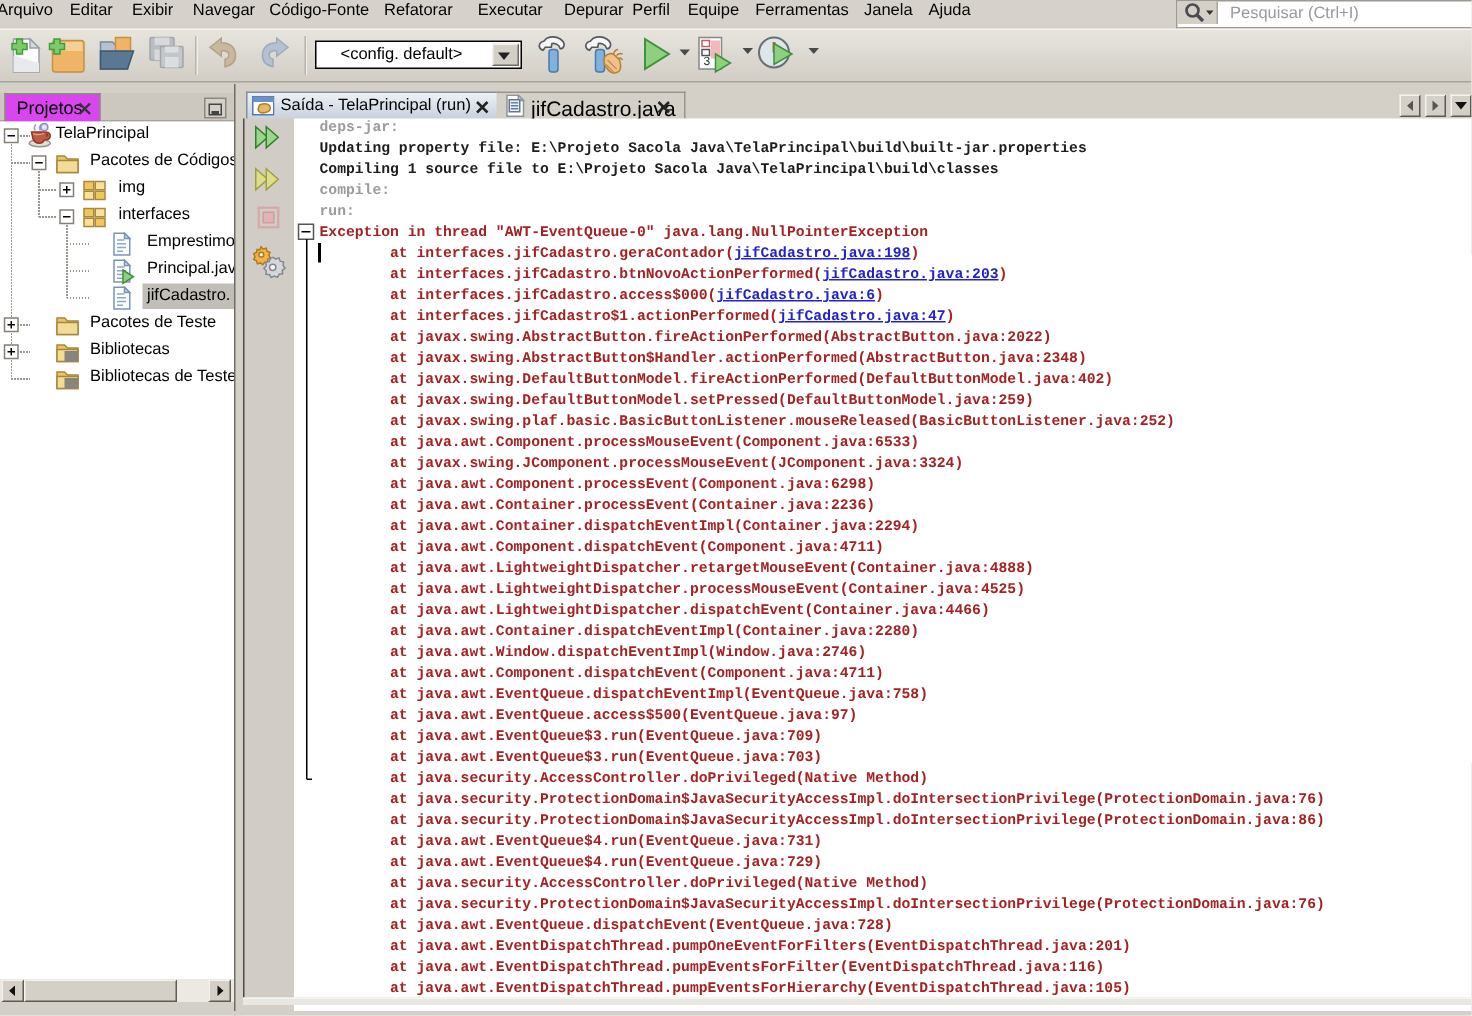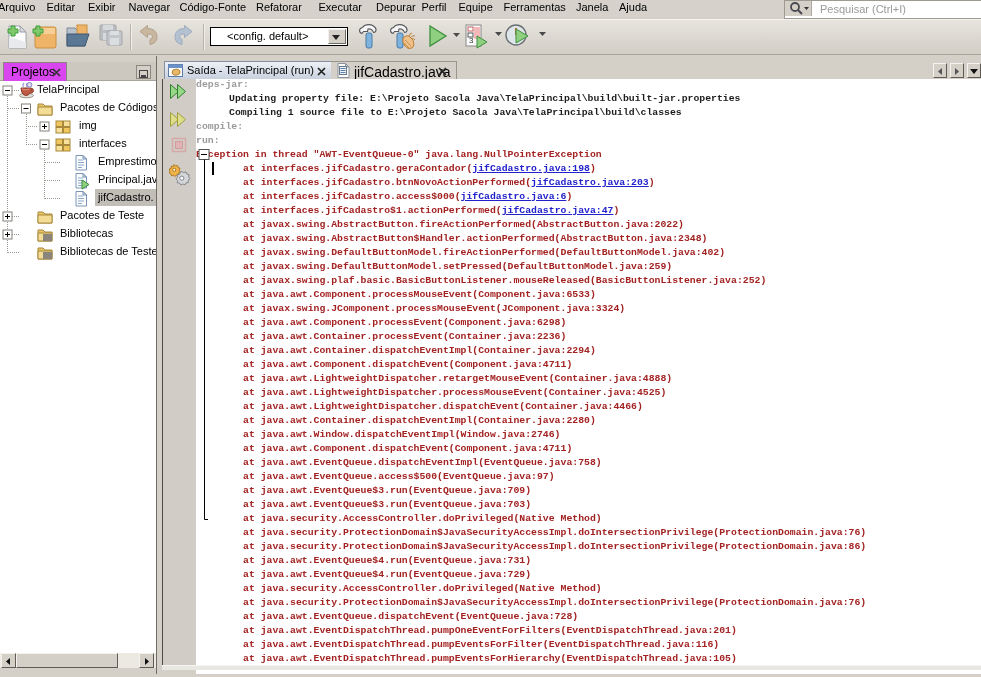--- a/index.html
+++ b/index.html
@@ -29,23 +29,23 @@
   #tabrow{left:162px;top:56px;width:819px;height:23px;background:#d4d0c8;}
   #otab1{position:absolute;left:2px;top:5px;width:167px;height:18px;
      background:linear-gradient(#eef1f6,#c6cfdd);border:1px solid #848FA0;border-bottom:none;font-size:11px;}
   #otab2{position:absolute;left:169px;top:5px;width:125px;height:18px;background:#d4d0c8;
      border:1px solid #9a968e;border-left:none;border-bottom:none;font-size:14px;}
   #gutter{left:162px;top:79px;width:34px;height:591px;background:#d1cdc6;border-left:1px solid #4d4a45;}
   #outtext{left:196px;top:79px;width:785px;height:595px;background:#fff;overflow:hidden;}
   #bstrip2{left:162px;top:665px;width:819px;height:4px;background:#e9e7e2;border-top:1px solid #f5f4f1;}
   #lines{position:absolute;left:0px;top:-1px;width:785px;
      font-family:"Liberation Mono",monospace;font-weight:bold;font-size:9.8px;}
-  #lines div{height:14px;line-height:14px;white-space:pre;}
+  #lines div{height:14px;line-height:14px;white-space:pre;padding-left:17px;}
   .lg{color:#9b9b9b;}
-  .lk{color:#1d1d1d;margin-left:33px;}
+  .lk{color:#1d1d1d;}
   .lr{color:#a32222;}
   .ln a{color:#2222cc;text-decoration:underline;}
   
   #botstrip{left:0;top:674px;width:981px;height:3px;background:#d4d0c8;}
 </style>
 </head>
 <body>
 <div class="abs" id="menubar">
  <span style="left:-2px">Arquivo</span>
  <span style="left:46.5px">Editar</span>

